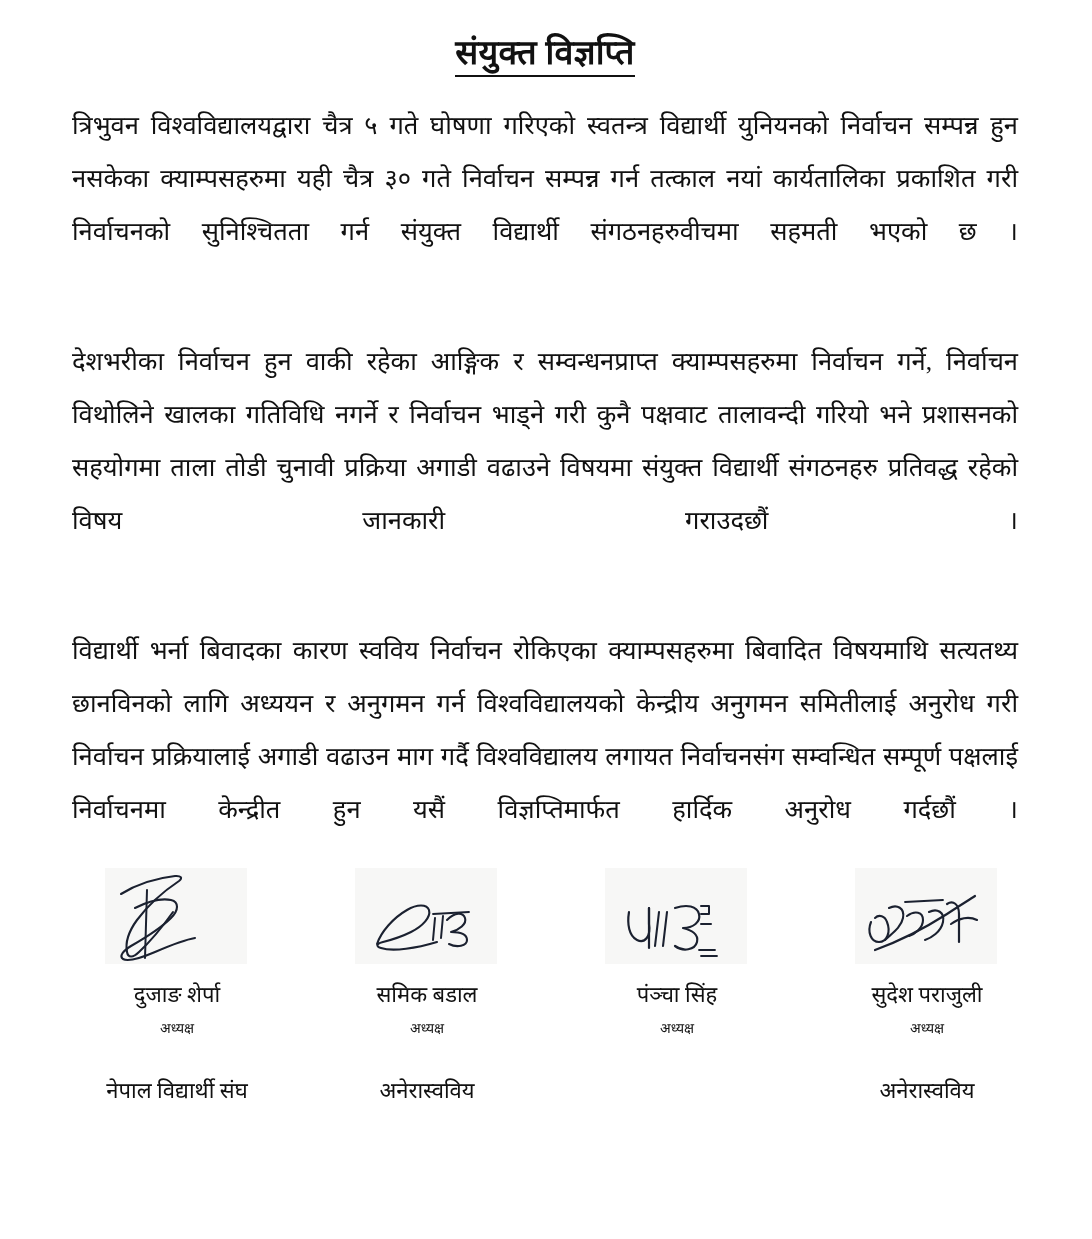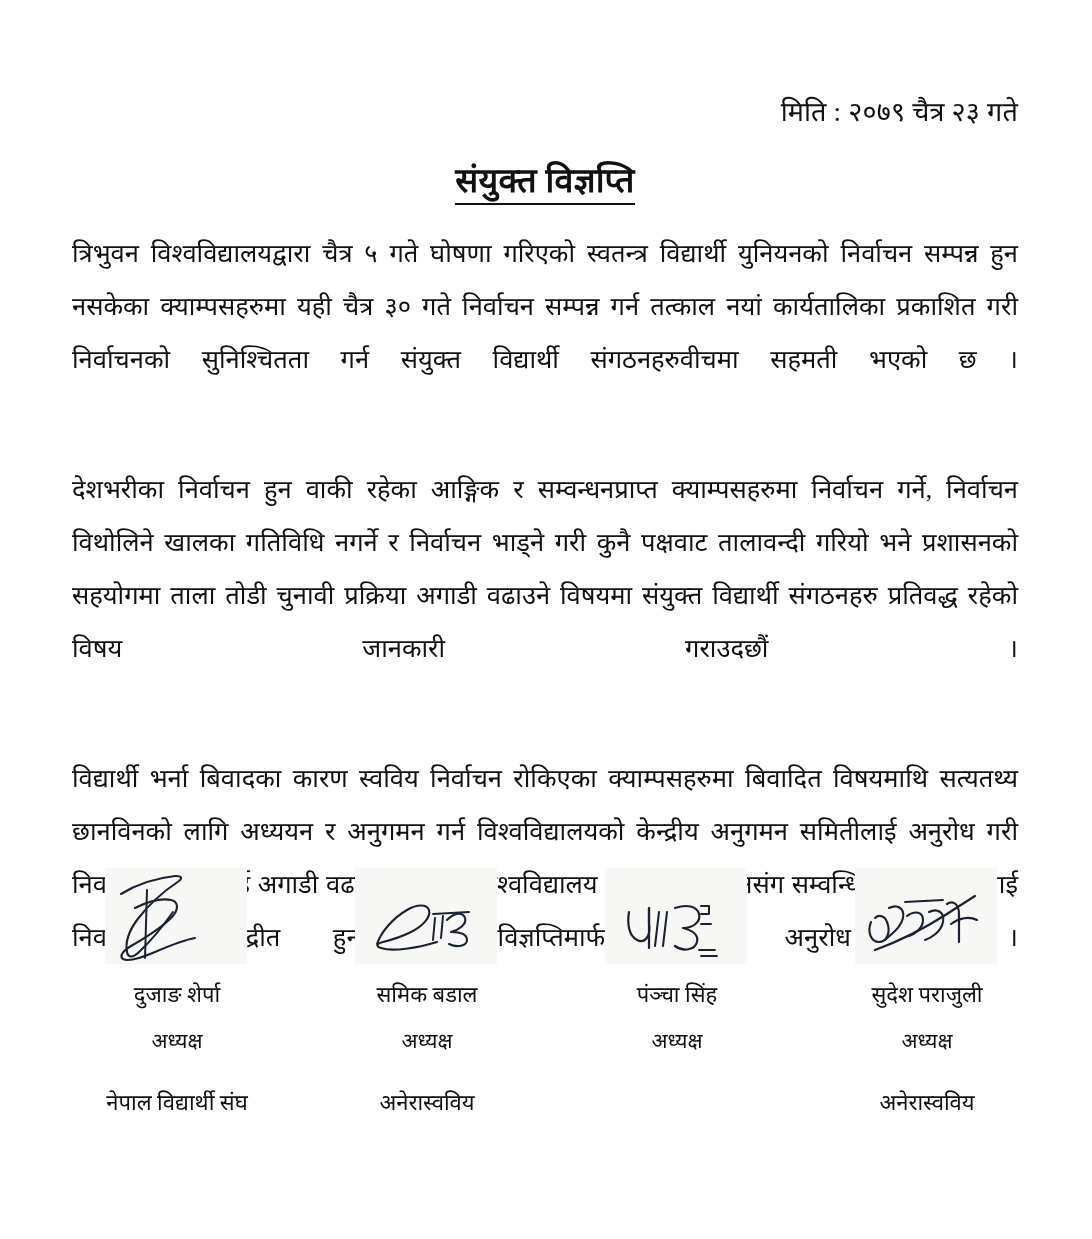--- a/index.html
+++ b/index.html
@@ -114,40 +114,38 @@
   }
   .sig-mark svg { position: relative; z-index: 1; }
 
   .sig-name {
     font-size: 22px;
     line-height: 34px;
     margin-top: 6px;
     white-space: nowrap;
   }
   .sig-role {
-    font-size: 21px;
+    font-size: 14px;
     line-height: 34px;
-    margin-top: 12px;
     white-space: nowrap;
   }
   .sig-org {
     font-size: 22px;
     line-height: 34px;
     margin-top: 28px;
     white-space: nowrap;
   }
 </style>
 </head>
 <body>
 
 <div class="page">
 
   <div class="content">
 
-    <div class="date-line">मिति : २०७९ चैत्र २३ गते</div>
 
     <div class="title-wrap">
       <span class="title">संयुक्त विज्ञप्ति</span>
     </div>
 
     <div class="body-block">
       <p class="para">त्रिभुवन विश्वविद्यालयद्वारा चैत्र ५ गते घोषणा गरिएको स्वतन्त्र विद्यार्थी युनियनको निर्वाचन सम्पन्न हुन नसकेका क्याम्पसहरुमा यही चैत्र ३० गते निर्वाचन सम्पन्न गर्न तत्काल नयां कार्यतालिका प्रकाशित गरी निर्वाचनको सुनिश्चितता गर्न संयुक्त विद्यार्थी संगठनहरुवीचमा सहमती भएको छ ।</p>
       <p class="para">देशभरीका निर्वाचन हुन वाकी रहेका आङ्गिक र सम्वन्धनप्राप्त क्याम्पसहरुमा निर्वाचन गर्ने, निर्वाचन विथोलिने खालका गतिविधि नगर्ने र निर्वाचन भाड्ने गरी कुनै पक्षवाट तालावन्दी गरियो भने प्रशासनको सहयोगमा ताला तोडी चुनावी प्रक्रिया अगाडी वढाउने विषयमा संयुक्त विद्यार्थी संगठनहरु प्रतिवद्ध रहेको विषय जानकारी गराउदछौं ।</p>
       <p class="para">विद्यार्थी भर्ना बिवादका कारण स्वविय निर्वाचन रोकिएका क्याम्पसहरुमा बिवादित विषयमाथि सत्यतथ्य छानविनको लागि अध्ययन र अनुगमन गर्न विश्वविद्यालयको केन्द्रीय अनुगमन समितीलाई अनुरोध गरी निर्वाचन प्रक्रियालाई अगाडी वढाउन माग गर्दै विश्वविद्यालय लगायत निर्वाचनसंग सम्वन्धित सम्पूर्ण पक्षलाई निर्वाचनमा केन्द्रीत हुन यसैं विज्ञप्तिमार्फत हार्दिक अनुरोध गर्दछौं  ।</p>
     </div>

